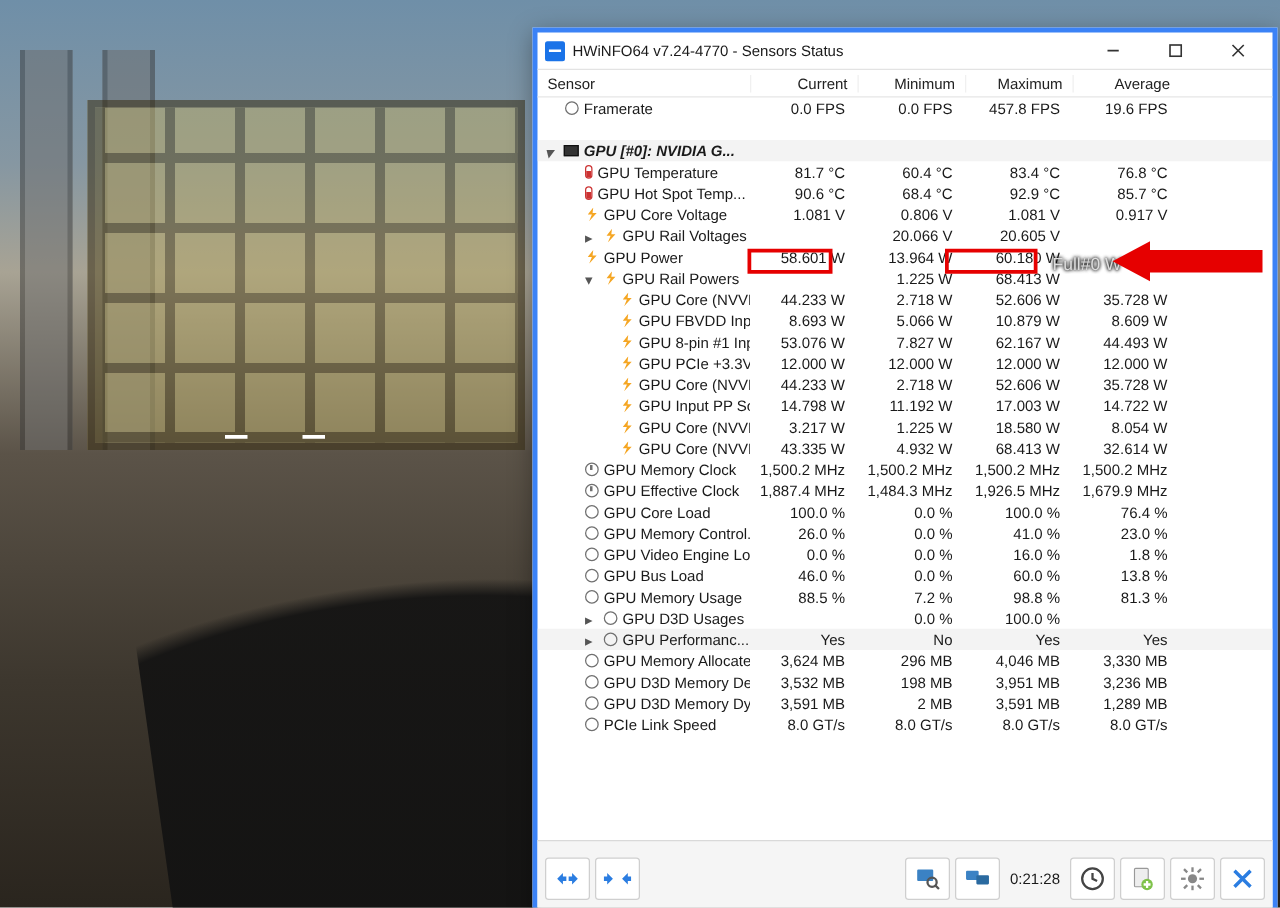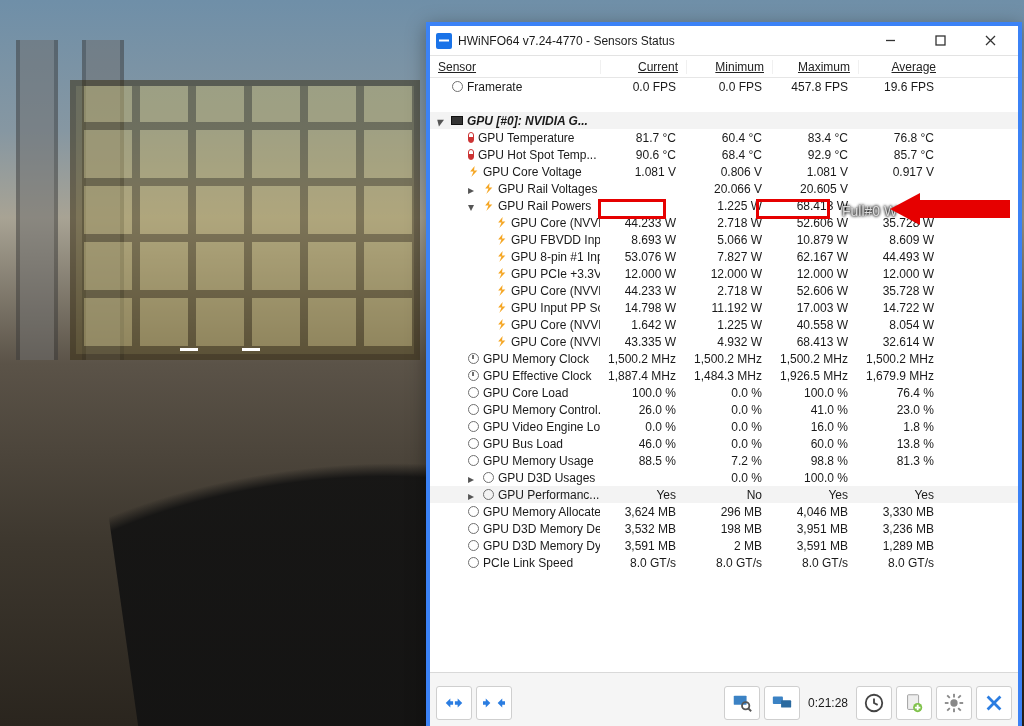--- a/index.html
+++ b/index.html
@@ -35,21 +35,21 @@
     display: flex; flex-direction: column; font-size: 12px; color: #1a1a1a; margin-top: 16px;
   }
   .titlebar { height: 30px; display:flex; align-items:center; gap:6px; padding:0 6px; border-bottom:1px solid #e3e3e3;}
   .titlebar .appicon{width:16px;height:16px;background:#1a73e8;border-radius:2px;position:relative;}
   .titlebar .appicon::after{content:"";position:absolute;inset:3px;background:#fff;clip-path:polygon(0 40%,100% 40%,100% 60%,0 60%);}
   .titlebar .title{flex:1; font-size:12px;}
   .winbtn{width:44px;height:28px;display:flex;align-items:center;justify-content:center;color:#333;}
   .winbtn svg{width:11px;height:11px;stroke:currentColor;stroke-width:1.3;fill:none;}
 
   .hdr { display:grid; grid-template-columns: 170px 86px 86px 86px 86px; height:22px; align-items:center;
-         border-bottom:1px solid #e6e6e6; color:#222;text-decoration:underline; }
+         border-bottom:1px solid #e6e6e6; color:#222; }
   .hdr div{padding:0 8px;}
   .hdr .r{text-align:right; border-left:1px solid #f0f0f0;}
 
   .rows { flex:1; overflow:hidden; }
   .row { display:grid; grid-template-columns: 170px 86px 86px 86px 86px; height:17px; align-items:center;}
   .row:nth-child(odd){}
   .row.section { background:#f3f3f3; font-style:italic; font-weight:600;}
   .row .lbl{display:flex;align-items:center;gap:4px;padding-left:6px;white-space:nowrap;overflow:hidden;text-overflow:ellipsis;}
   .row .r{padding-right:10px;text-align:right;}
   .row.highlighted{background:#f3f3f3;}
@@ -195,20 +195,30 @@
             <span class="ico bolt"></span>
             <span>GPU Rail Voltages</span>
           </div>
           <div class="r"></div>
           <div class="r">20.066 V</div>
           <div class="r">20.605 V</div>
           <div class="r"></div>
         </div>
         <div class="row indent-2">
           <div class="lbl">
+            <span class="ico bolt"></span>
+            <span>GPU Power</span>
+          </div>
+          <div class="r">58.601 W</div>
+          <div class="r">13.964 W</div>
+          <div class="r">60.180 W</div>
+          <div class="r"></div>
+        </div>
+        <div class="row indent-2">
+          <div class="lbl">
             <span class="ico chev">▾</span>
             <span class="ico bolt"></span>
             <span>GPU Rail Powers</span>
           </div>
           <div class="r"></div>
           <div class="r">1.225 W</div>
           <div class="r">68.413 W</div>
           <div class="r"></div>
         </div>
         <div class="row indent-4">
@@ -269,23 +279,23 @@
           <div class="r">14.798 W</div>
           <div class="r">11.192 W</div>
           <div class="r">17.003 W</div>
           <div class="r">14.722 W</div>
         </div>
         <div class="row indent-4">
           <div class="lbl">
             <span class="ico bolt"></span>
             <span>GPU Core (NVVD...</span>
           </div>
-          <div class="r">1.642 W</div>
+          <div class="r">3.217 W</div>
           <div class="r">1.225 W</div>
-          <div class="r">40.558 W</div>
+          <div class="r">18.580 W</div>
           <div class="r">8.054 W</div>
         </div>
         <div class="row indent-4">
           <div class="lbl">
             <span class="ico bolt"></span>
             <span>GPU Core (NVVD...</span>
           </div>
           <div class="r">43.335 W</div>
           <div class="r">4.932 W</div>
           <div class="r">68.413 W</div>

